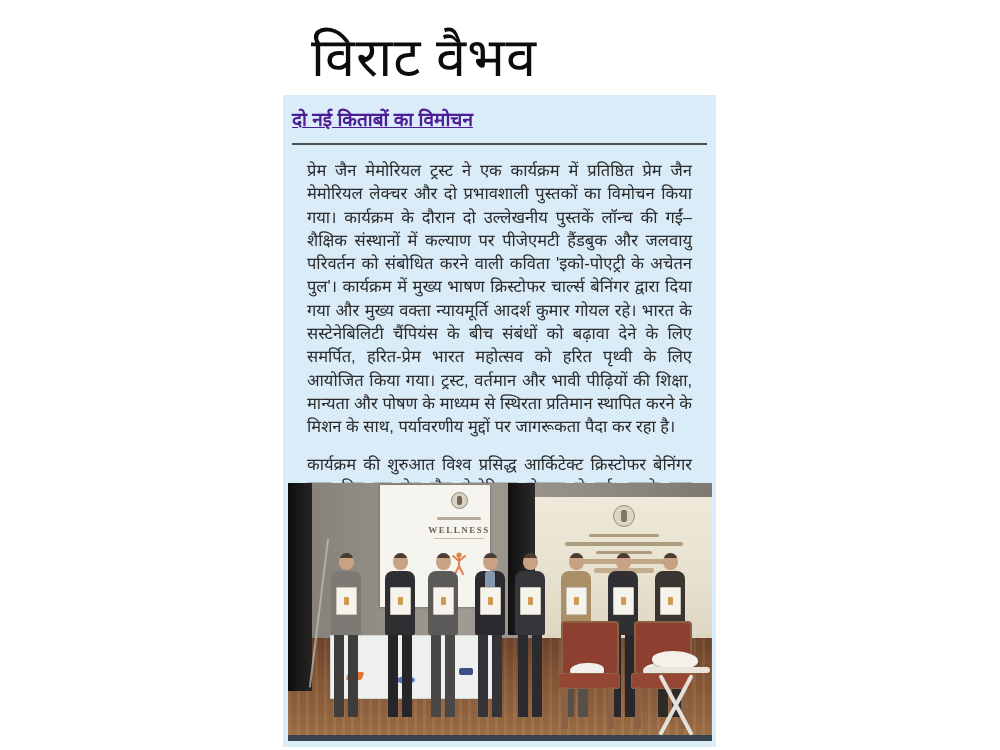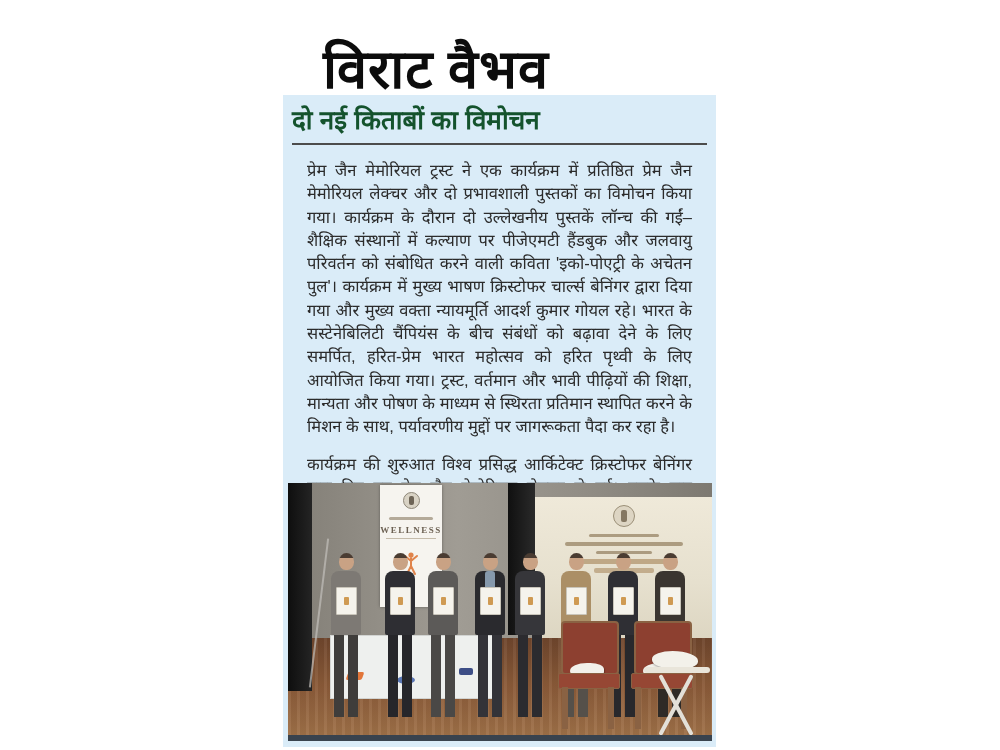--- a/index.html
+++ b/index.html
@@ -2,30 +2,30 @@
 <html><head>
 <meta charset="utf-8">
 <style>
   html,body { margin:0; padding:0; }
   body {
     width:1000px; height:750px; background:#ffffff; overflow:hidden;
     font-family:"Liberation Sans", sans-serif; position:relative;
   }
   .masthead {
     position:absolute; top:14px; left:0; width:840px; text-align:center;
-    font-family:"Liberation Serif", serif; font-weight:700; font-size:54px;
-    color:#0c0c0c; margin:16px; letter-spacing:1px;
+    font-family:"Liberation Serif", serif; font-weight:400; font-size:54px;
+    color:#0c0c0c; margin:4px; letter-spacing:1px;
   }
   .article-box {
     position:absolute; left:283px; top:95px; width:433px; height:652px;
     background:#daecf8;
   }
   .headline {
-    margin:9px 9px 0 9px; color:#14532d; font-size:26px; line-height:32px;
-    font-weight:700; font-family:"Liberation Sans", sans-serif;
+    margin:9px 9px 0 9px; color:#4c1d95; font-size:19px; line-height:32px;
+    font-weight:700; font-family:"Liberation Sans", sans-serif;text-decoration:underline;
   }
   .rule { margin:7px 9px 0 9px; height:2px; background:#4c4c4c; }
   .body-text {
     margin:6px 10px 0 10px; color:#2b2b2b; font-size:16.5px; line-height:23.3px;
     text-align:justify;
   }
   .body-text p { margin:14px; }
 
   
   .photo {
@@ -40,21 +40,21 @@
     position:absolute; left:0; top:0; width:24px; height:208px;
     background:linear-gradient(90deg,#0e0e0e,#242424); z-index:3;
   }
   .ph-pole {
     position:absolute; left:30px; top:55px; width:2px; height:150px;
     background:#c2bfba; transform:rotate(7deg); z-index:3; opacity:.7;
   }
   .ph-banner {
     position:absolute; left:92px; top:2px; width:62px; height:122px;
     background:#f6f4ef; box-shadow:0 0 3px rgba(0,0,0,.35); z-index:2;
-    display:flex; flex-direction:column; align-items:center;
+    display:flex; flex-direction:column; align-items:center;padding-left:48px;
   }
   .ph-banner-logo {
     margin-top:7px; width:15px; height:15px; border-radius:50%;
     background:#d9d3c5; border:1px solid #8d8678; position:relative;
   }
   .ph-banner-logo::after {
     content:""; position:absolute; left:5px; top:3px; width:5px; height:9px;
     background:#6d6456; border-radius:2px;
   }
   .ph-banner-smalltext { margin-top:8px; width:44px; height:3px; background:#b4aa99; border-radius:2px; }

